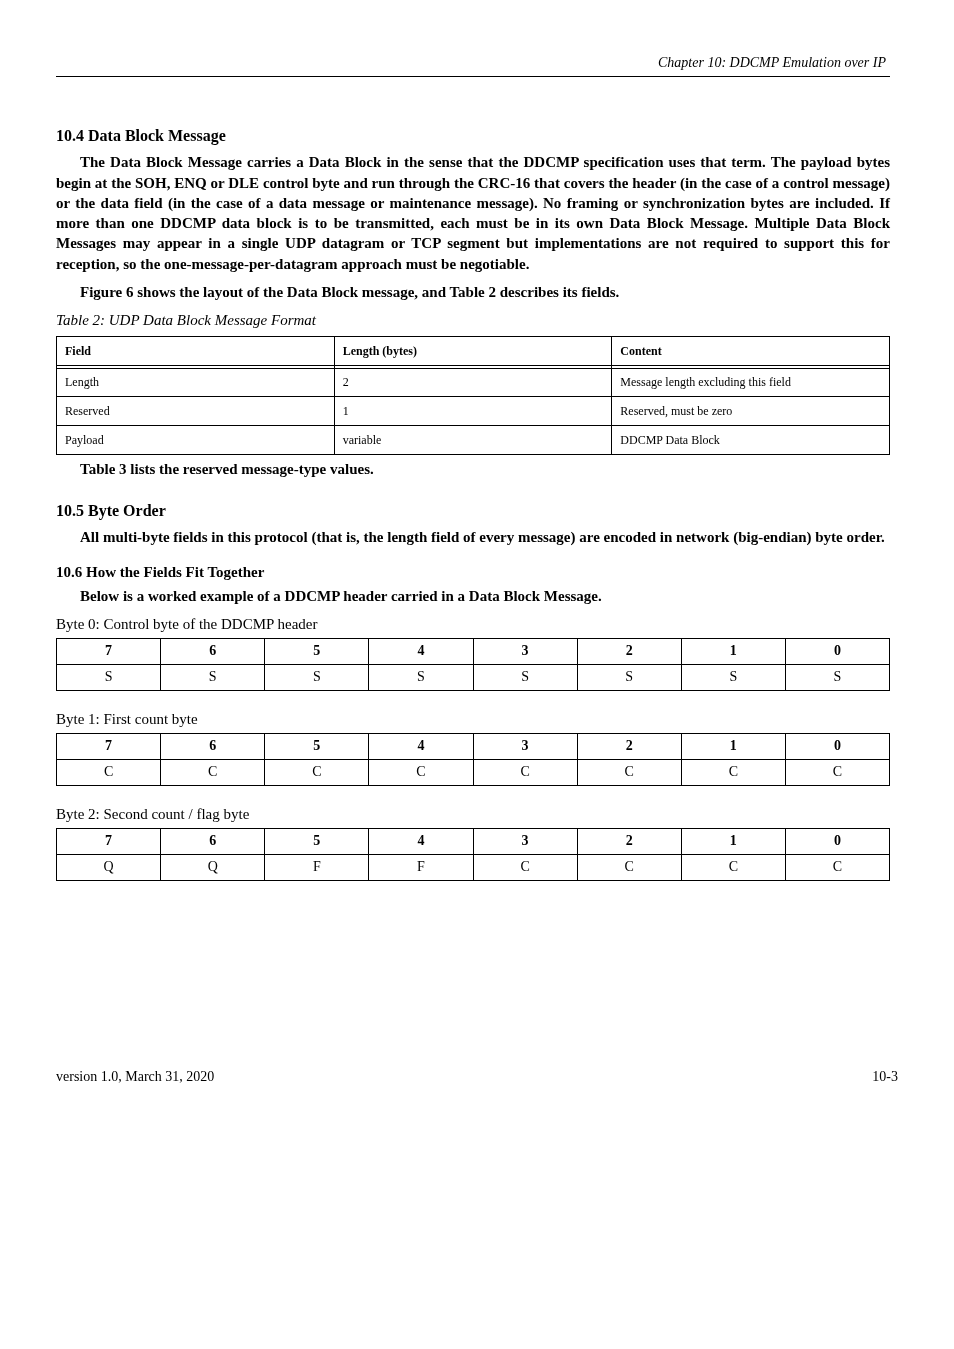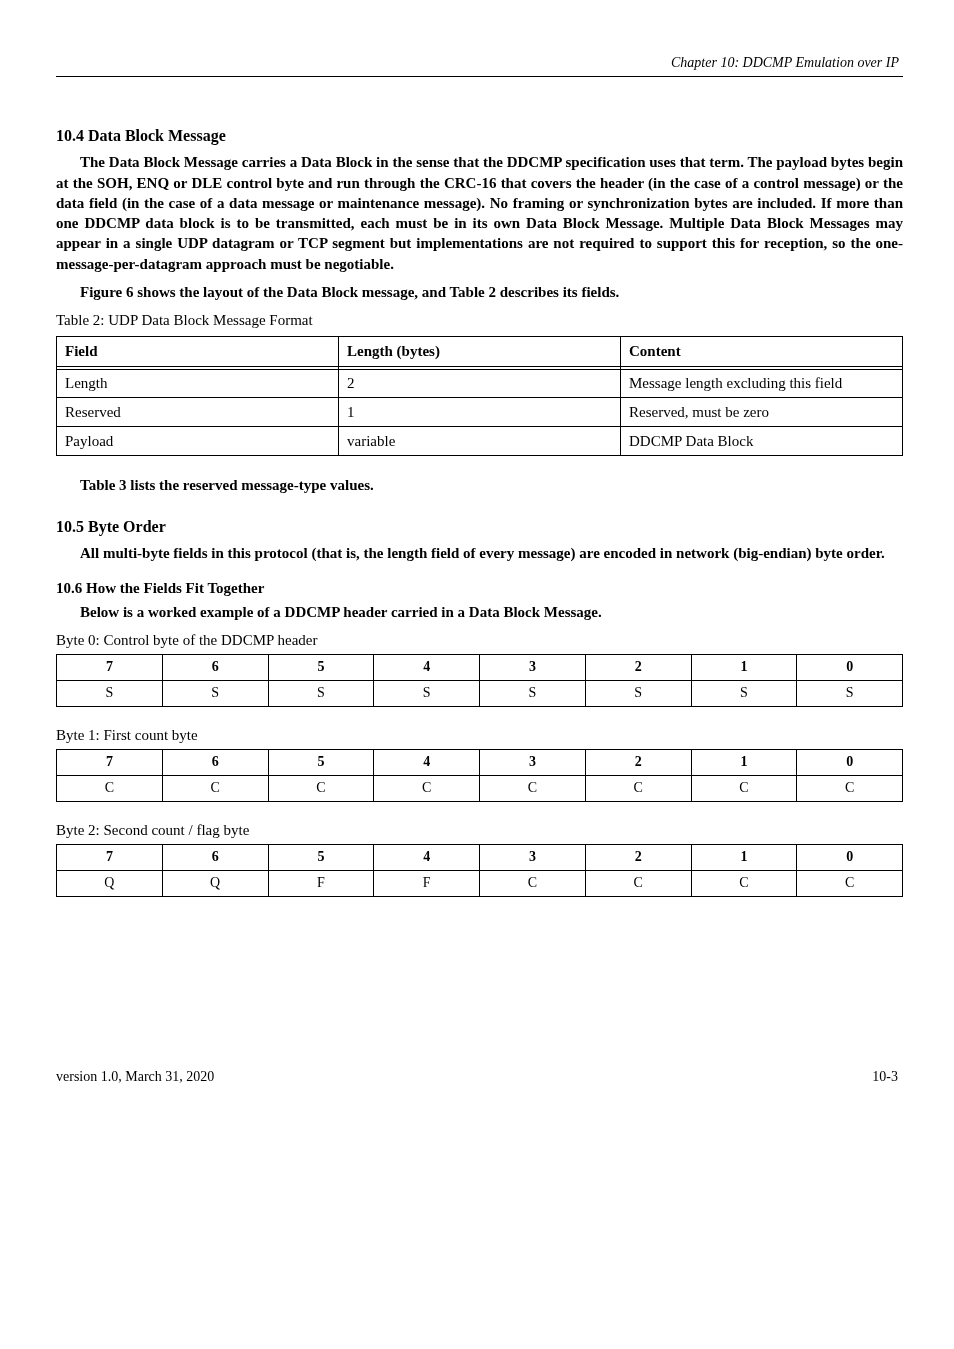--- a/index.html
+++ b/index.html
@@ -9,21 +9,21 @@
     font-family: "Times New Roman", Times, serif;
     color: #000;
     font-size: 12px;
     line-height: 1.35;
   }
   .page {
     width: 954px;
     height: 1143px;
     position: relative;
     box-sizing: border-box;
-    padding: 54px 51px 54px 56px;
+    padding: 54px 64px 54px 56px;
   }
   .running-head {
     text-align: right;
     font-style: italic;
     font-size: 14px;
     padding-right: 4px;
     margin-bottom: 6px;
     border-bottom: 1.4px solid #000;
     padding-bottom: 3px;
   }
@@ -43,28 +43,29 @@
     font-size: 15px;
     margin: 4px 0 8px 0;
     text-align: justify;
   }
   .indent { text-indent: 24px; font-weight: bold; }
 
   .table-caption {
     font-size: 15px;
     margin: 4px 0 6px 0;
     text-align: left;
+    font-style: italic;
   }
 
   table.tbl {
     border-collapse: collapse;
     width: 100%;
-    font-size: 15px;
+    font-size: 12px;
     table-layout: fixed;
-    margin-bottom: 19px;
+    margin-bottom: 4px;
   }
   table.tbl th, table.tbl td {
     border: 1px solid #000;
     padding: 4px 8px;
     text-align: left;
     vertical-align: middle;
     height: 20px;
   }
   
   table.tbl-double thead tr th {

